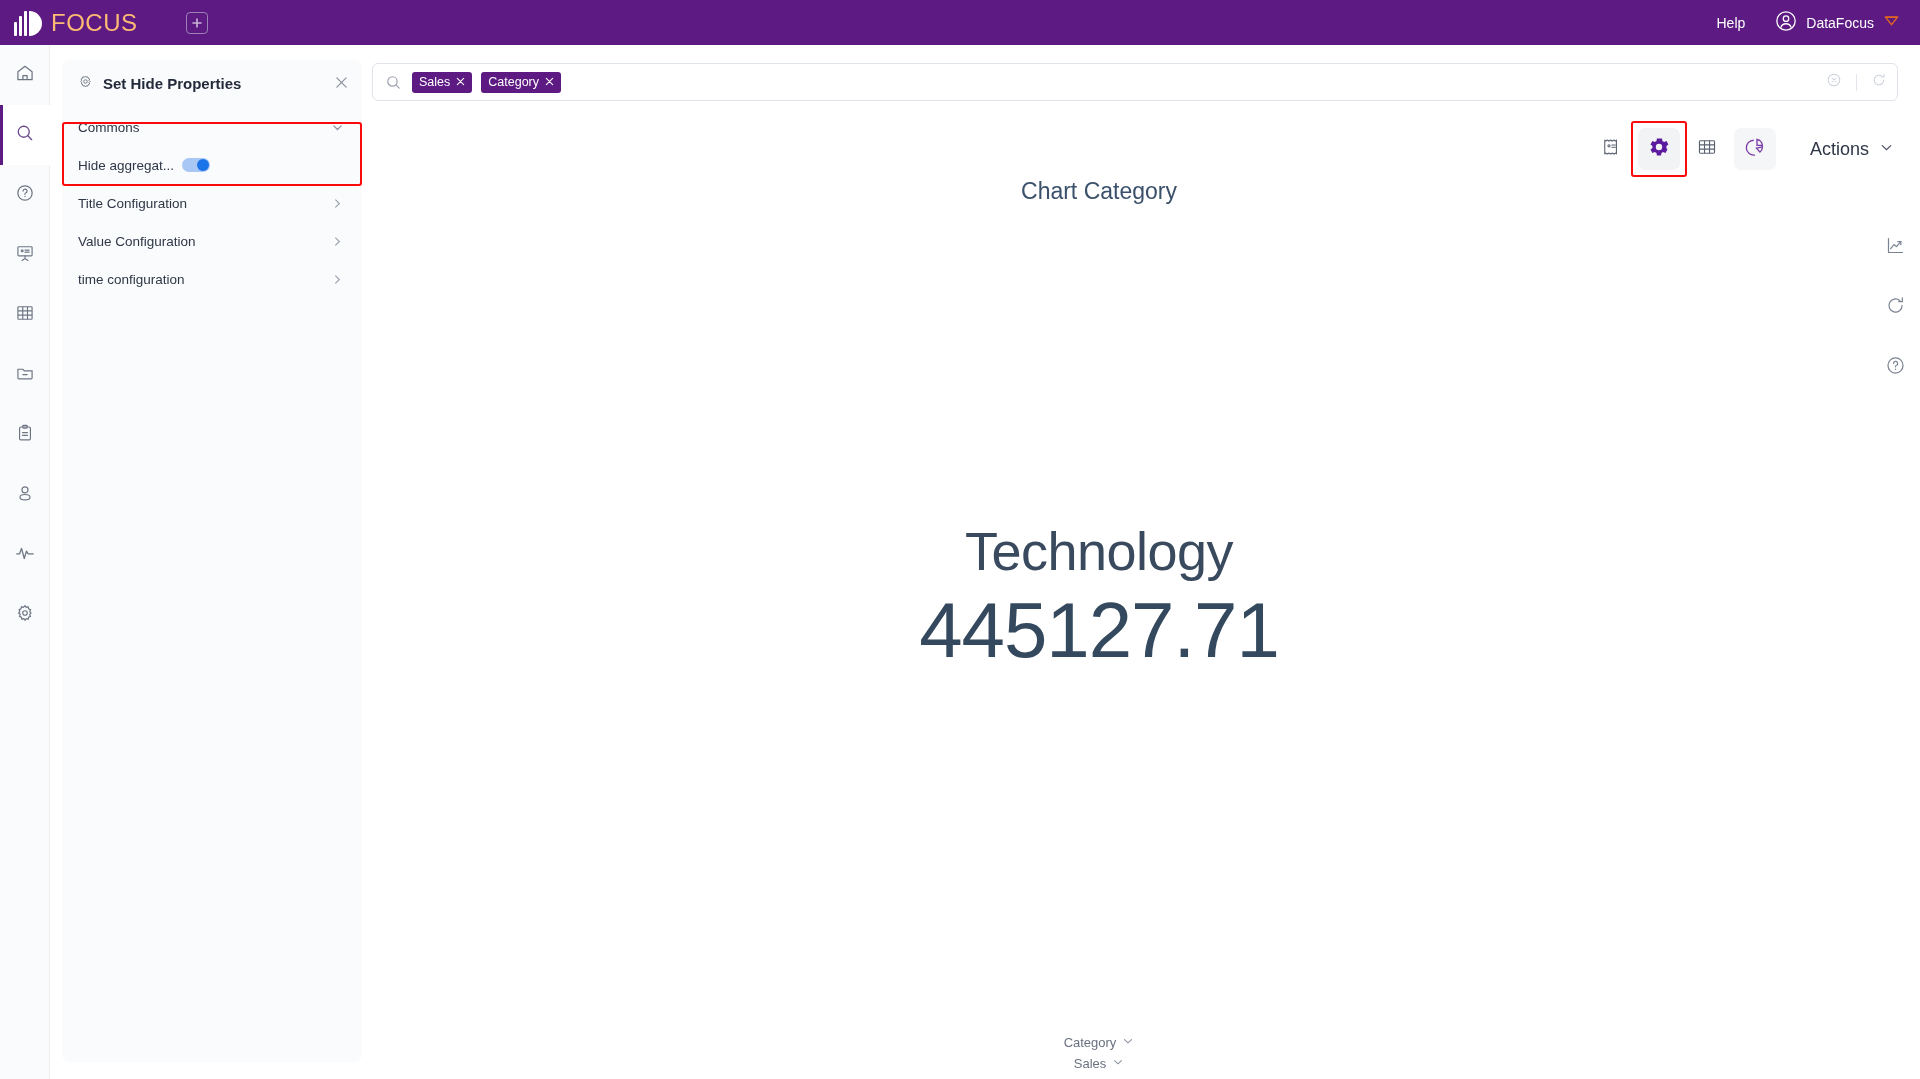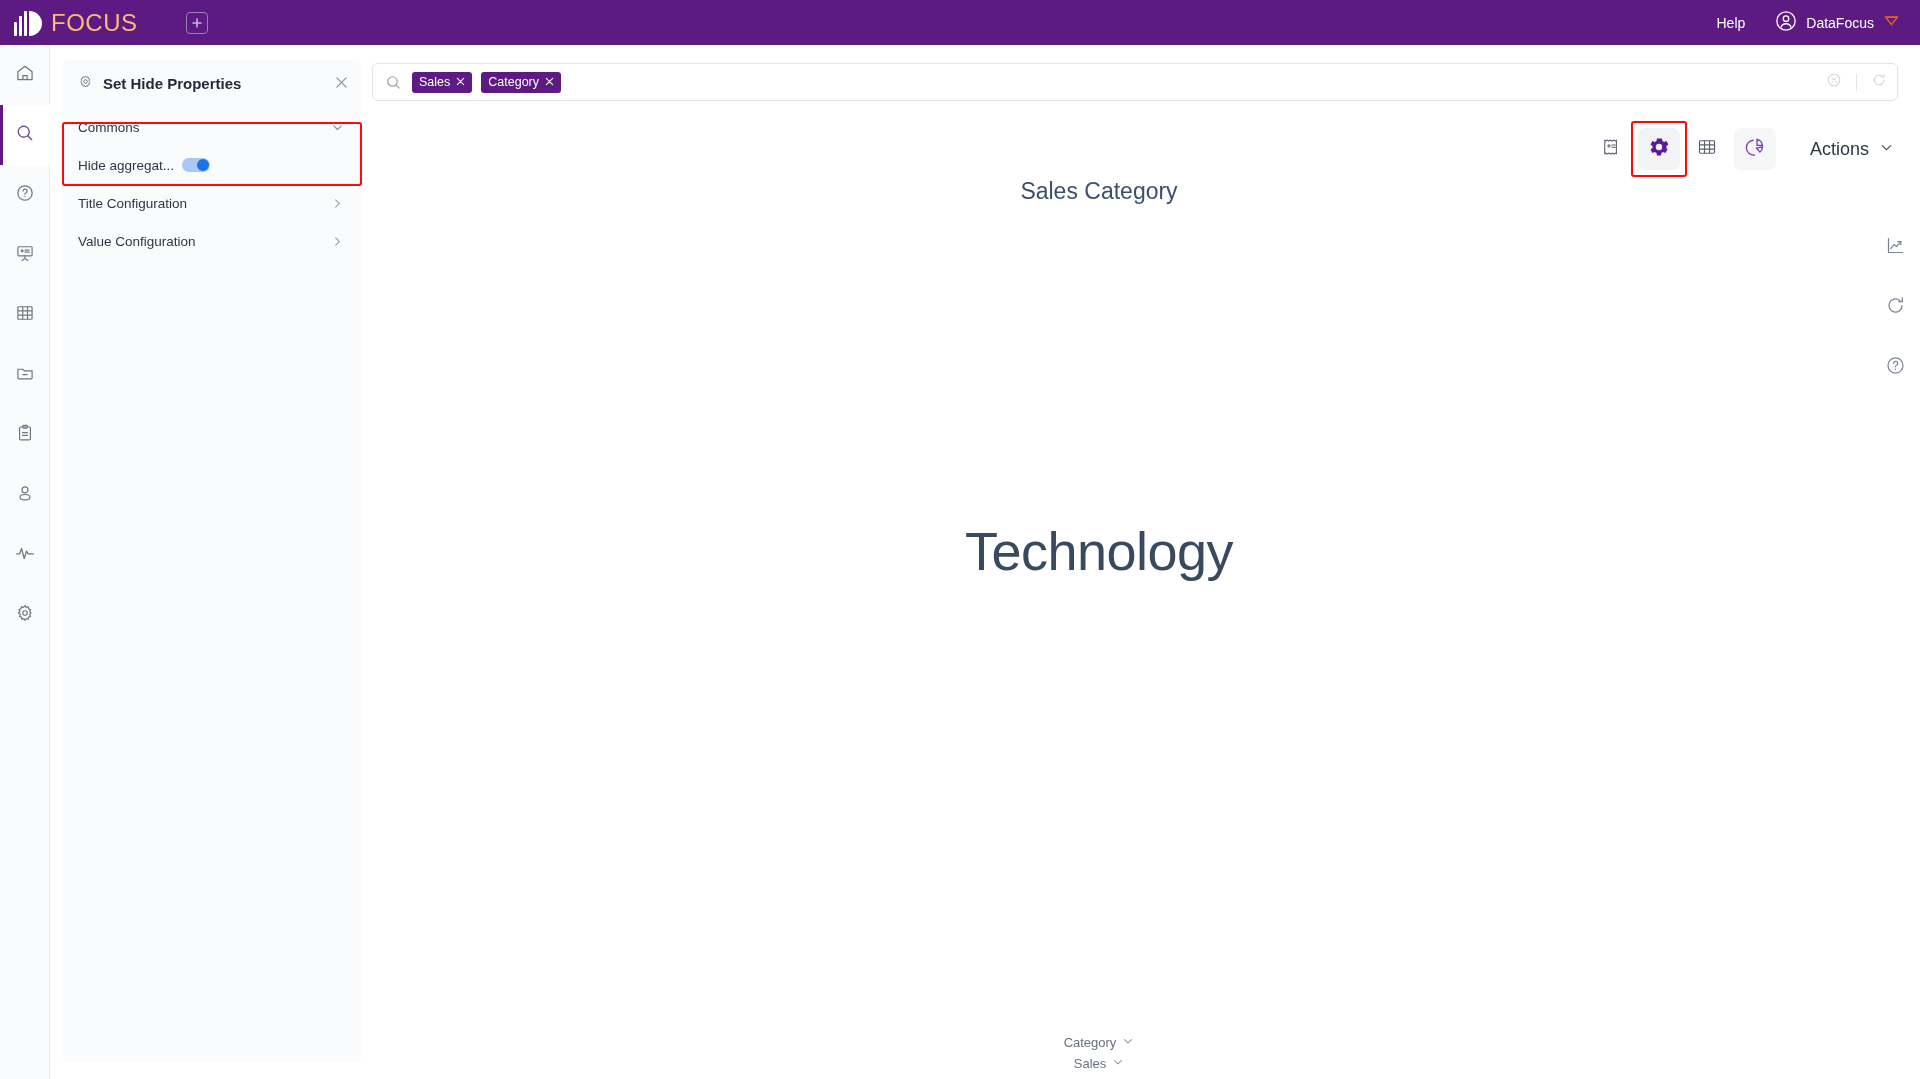--- a/index.html
+++ b/index.html
@@ -360,20 +360,28 @@
 
     <div class="section-row">
       <span class="section-label">Value Configuration</span>
       <span class="section-chev">
         <svg width="13" height="13" viewBox="0 0 14 14" fill="none" stroke="#9aa1ad" stroke-width="1.2" stroke-linecap="round">
           <path d="M5 3l4 4-4 4"></path>
         </svg>
       </span>
     </div>
 
+    <div class="section-row">
+      <span class="section-label">time configuration</span>
+      <span class="section-chev">
+        <svg width="13" height="13" viewBox="0 0 14 14" fill="none" stroke="#9aa1ad" stroke-width="1.2" stroke-linecap="round">
+          <path d="M5 3l4 4-4 4"></path>
+        </svg>
+      </span>
+    </div>
   </div>
 </div>
 <div class="highlight-box"></div>
 
 <div class="searchbar">
   <span class="search-icon-wrap">
     <svg width="17" height="17" viewBox="0 0 24 24" fill="none" stroke="#9aa1ad" stroke-width="1.7">
       <circle cx="10.5" cy="10.5" r="6.6"></circle>
         <path d="M15.4 15.4L20 20" stroke-linecap="round"></path>
     </svg>
@@ -476,24 +484,25 @@
   </span>
   <span class="float-icon">
     <svg width="21" height="21" viewBox="0 0 24 24" fill="none" stroke="#7b8392" stroke-width="1.4">
       <circle cx="12" cy="12" r="8.6"></circle>
       <path d="M9.7 9.6a2.4 2.4 0 113.1 2.4c-.7.3-.9.8-.9 1.5" stroke-linecap="round"></path>
       <circle cx="12" cy="16.2" r=".8" fill="#7b8392" stroke="none"></circle>
     </svg>
   </span>
 </div>
 
-<div class="chart-title">Sales Category</div>
+<div class="chart-title">Chart Category</div>
 
 <div class="kpi-block">
   <div class="kpi-name">Technology</div>
+  <div class="kpi-value">445127.71</div>
 </div>
 
 <div class="bottom-legend">
   <span class="legend-item">
     <span>Category</span>
     <span>
       <svg width="12" height="12" viewBox="0 0 14 14" fill="none" stroke="#8a919e" stroke-width="1.2" stroke-linecap="round">
         <path d="M3 5.3L7 9.2l4-3.9"></path>
       </svg>
     </span>

